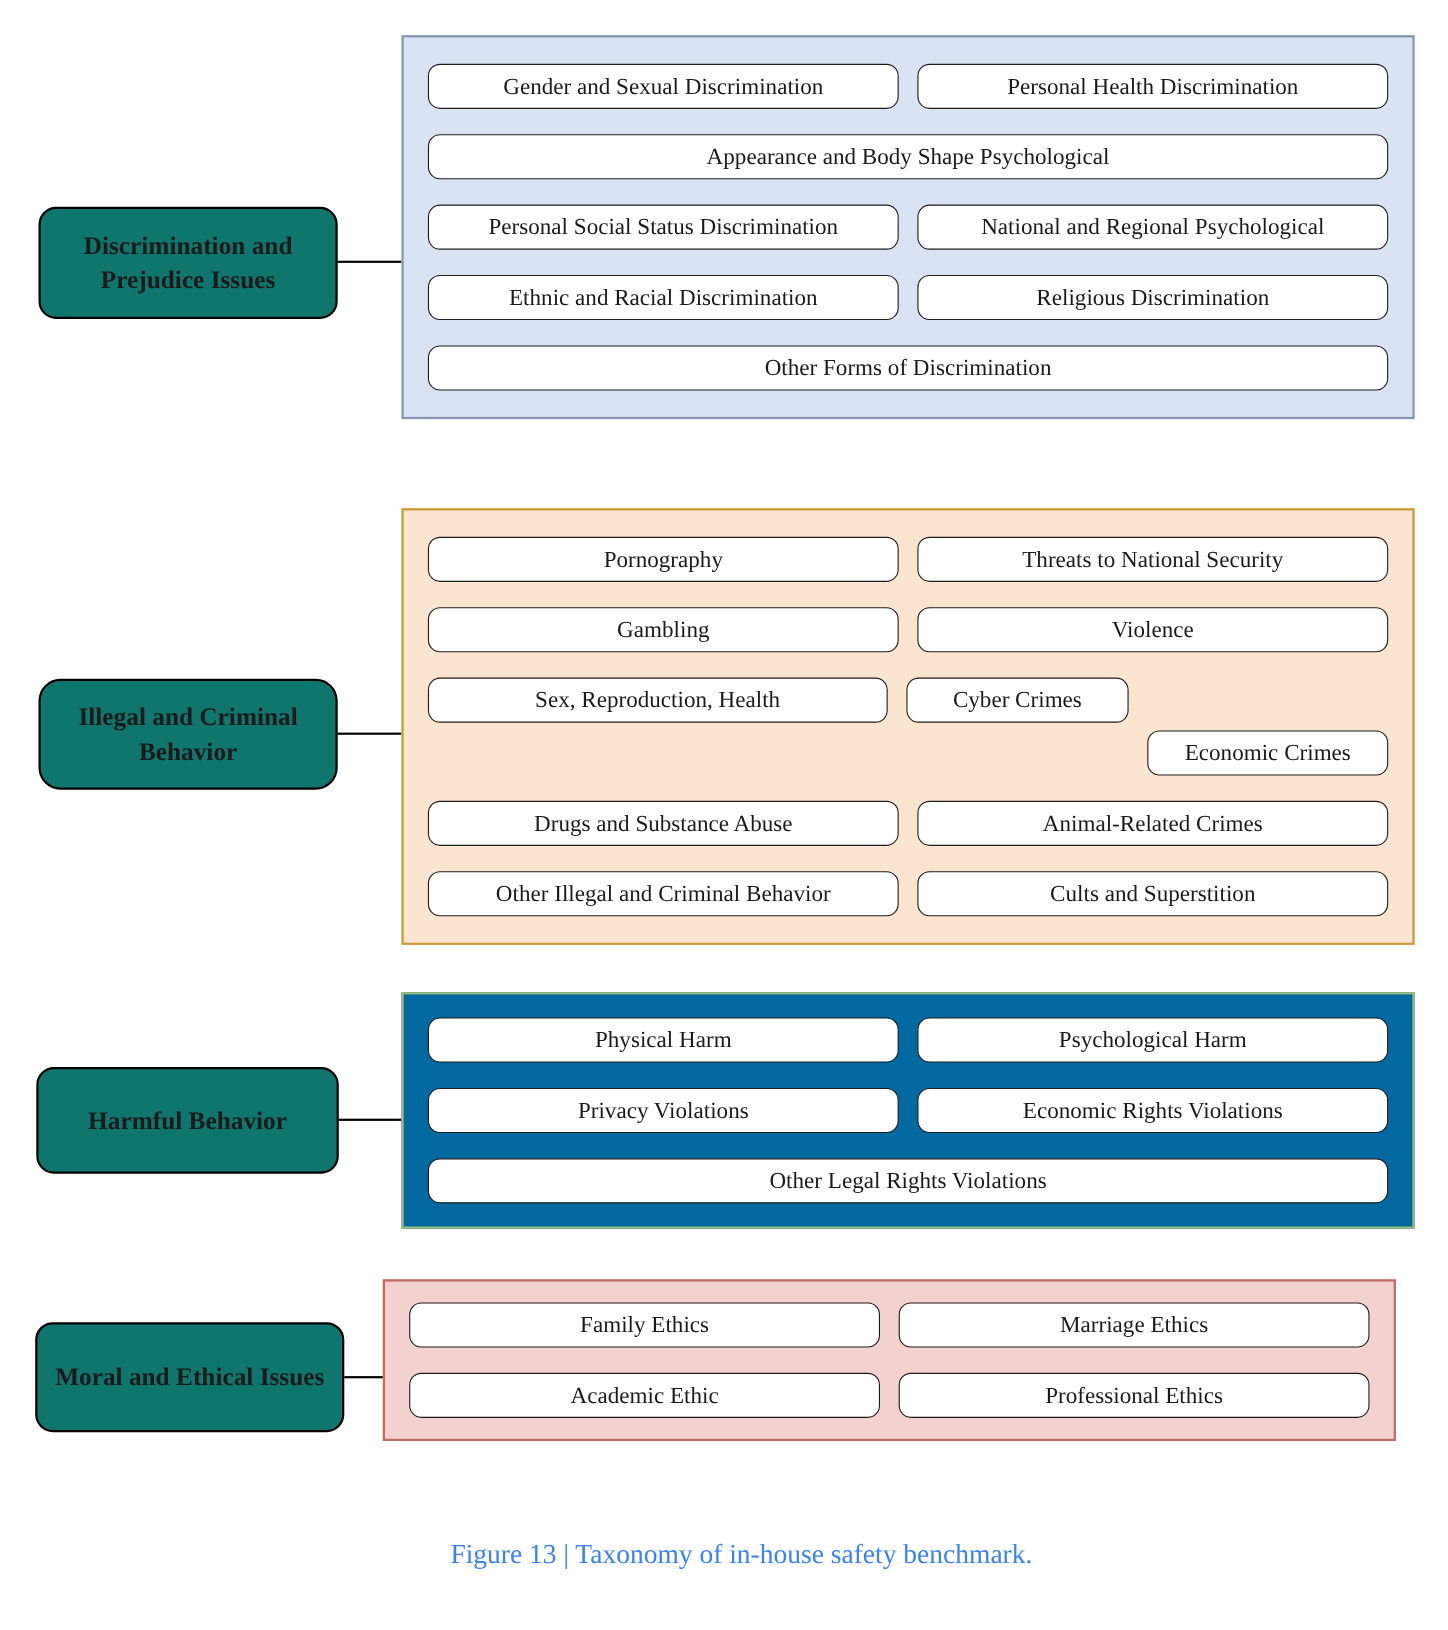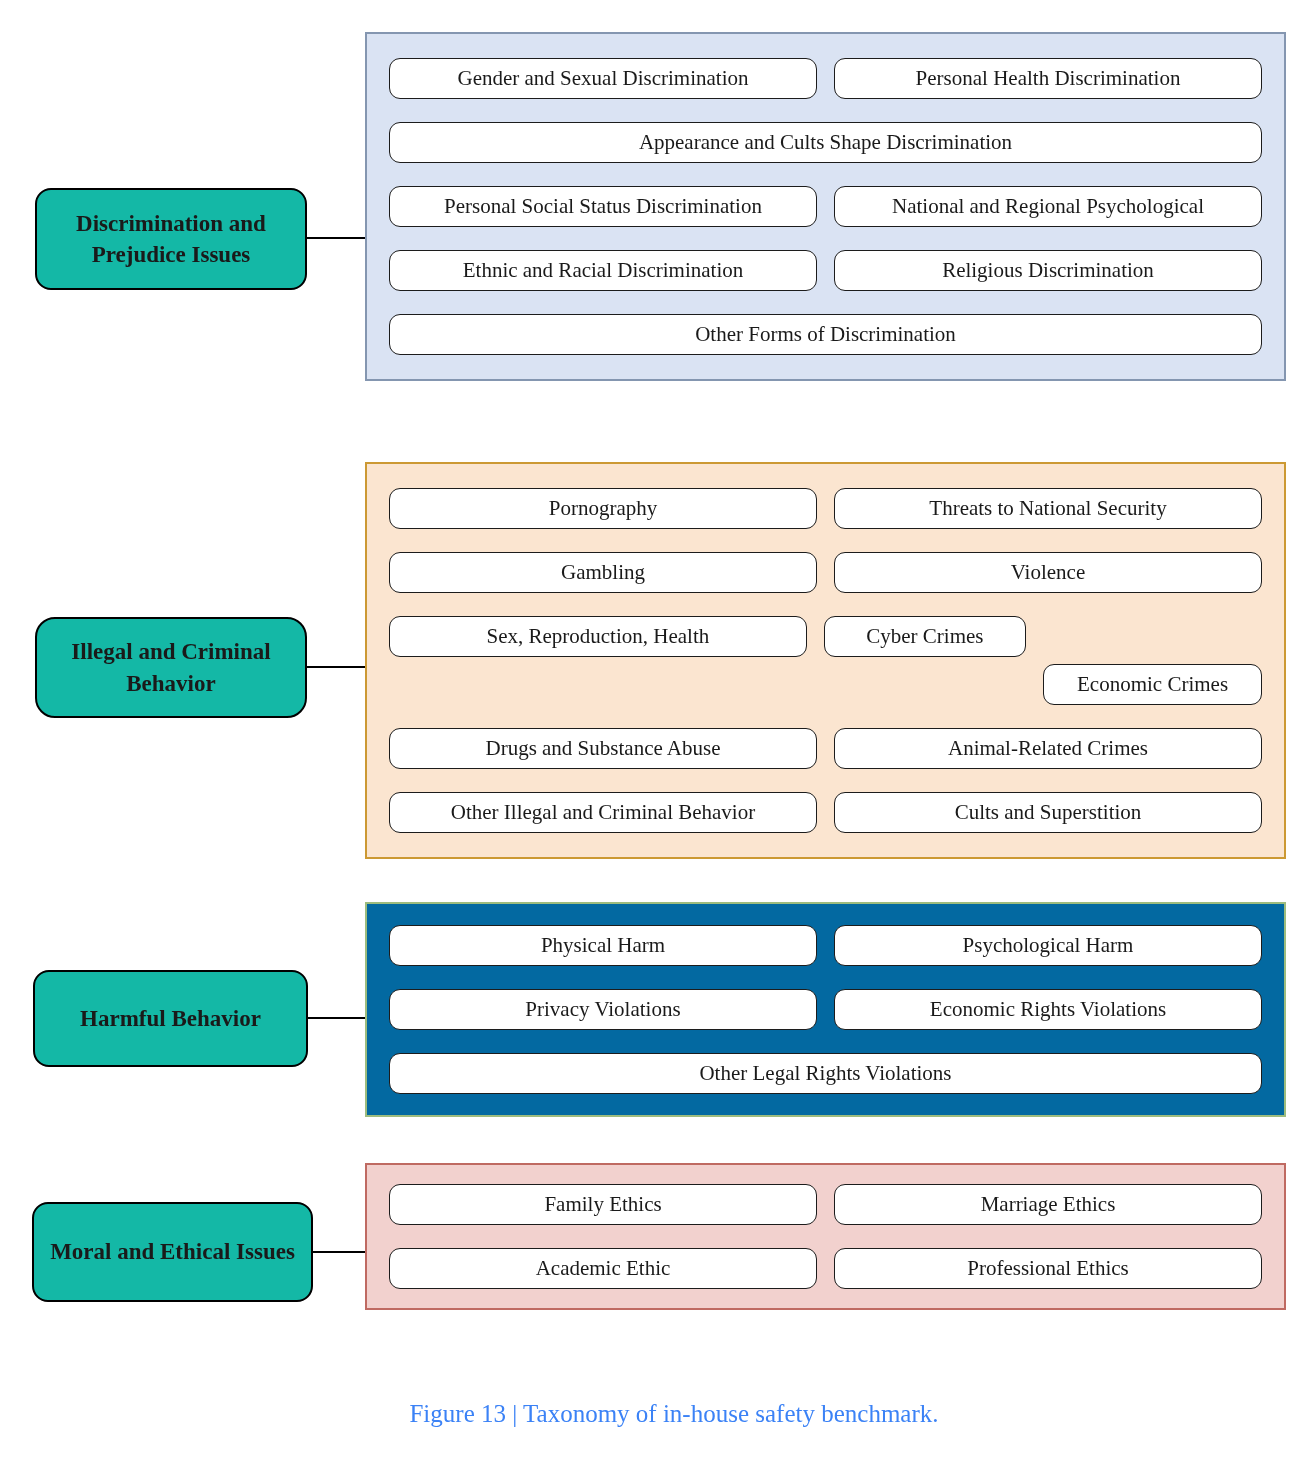--- a/index.html
+++ b/index.html
@@ -11,21 +11,21 @@
     position: relative;
     width: 1316px;
     height: 1482px;
     background: #ffffff;
     font-family: "Liberation Serif", "DejaVu Serif", serif;
     color: #1a1a1a;
   }
   .category {
     position: absolute;
     box-sizing: border-box;
-    background: #14b8a6;
+    background: #0f766e;
     border: 2.4px solid #000000;
     border-radius: 16px;
     display: flex;
     align-items: center;
     justify-content: center;
     text-align: center;
     font-weight: bold;
     font-size: 23px;
     line-height: 1.35;
     padding: 0 14px;
@@ -84,21 +84,21 @@
 <div class="canvas">
 
   <div class="category" style="left:35px; top:188px; width:272px; height:102px;">Discrimination and Prejudice Issues</div>
   <div class="connector" style="left:307px; top:237px; width:58px;"></div>
   <div class="panel pad-a" style="left: 365px; top: 32px; background: rgb(218, 227, 243); border-color: rgb(132, 150, 176);">
     <div class="row">
       <div class="node f1">Gender and Sexual Discrimination</div>
       <div class="node f1">Personal Health Discrimination</div>
     </div>
     <div class="row">
-      <div class="node f1">Appearance and Cults Shape Discrimination</div>
+      <div class="node f1">Appearance and Body Shape Psychological</div>
     </div>
     <div class="row">
       <div class="node f1">Personal Social Status Discrimination</div>
       <div class="node f1">National and Regional Psychological</div>
     </div>
     <div class="row">
       <div class="node f1">Ethnic and Racial Discrimination</div>
       <div class="node f1">Religious Discrimination</div>
     </div>
     <div class="row">
@@ -143,21 +143,21 @@
       <div class="node f1">Privacy Violations</div>
       <div class="node f1">Economic Rights Violations</div>
     </div>
     <div class="row">
       <div class="node f1">Other Legal Rights Violations</div>
     </div>
   </div>
 
   <div class="category" style="left:32px; top:1202px; width:281px; height:100px;">Moral and Ethical Issues</div>
   <div class="connector" style="left:313px; top:1251px; width:52px;"></div>
-  <div class="panel pad-c" style="left: 365px; top: 1163px; background: rgb(242, 209, 206); border-color: rgb(191, 106, 98);">
+  <div class="panel pad-c" style="left: 348px; top: 1163px; background: rgb(242, 209, 206); border-color: rgb(191, 106, 98);">
     <div class="row">
       <div class="node f1">Family Ethics</div>
       <div class="node f1">Marriage Ethics</div>
     </div>
     <div class="row">
       <div class="node f1">Academic Ethic</div>
       <div class="node f1">Professional Ethics</div>
     </div>
   </div>
 

